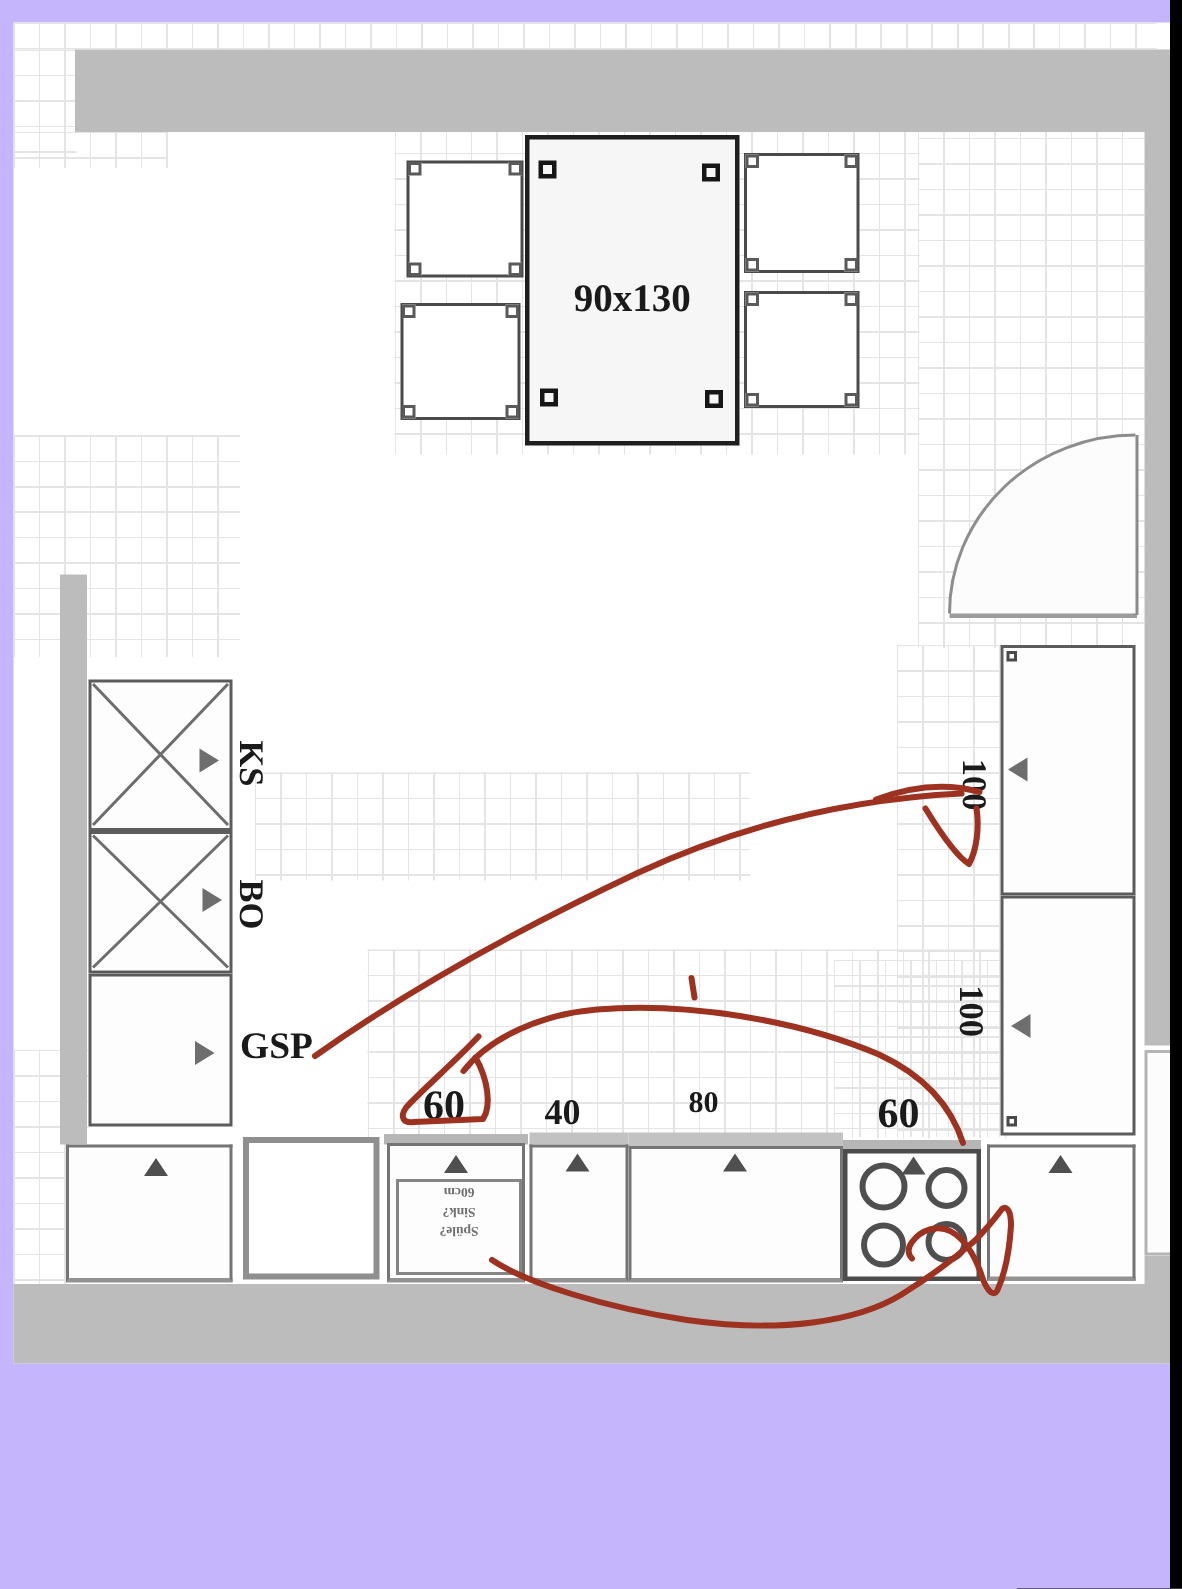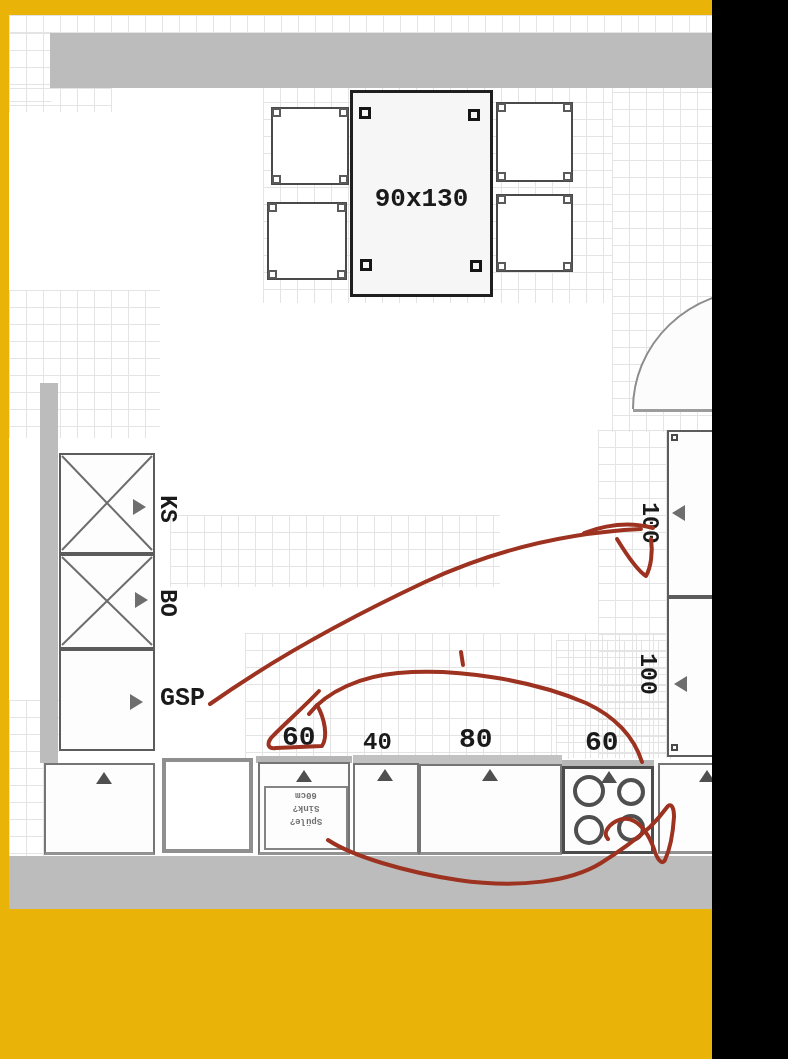--- a/index.html
+++ b/index.html
@@ -1,17 +1,17 @@
 <!DOCTYPE html>
 <html style="--wall: #bcbcbc; --annotation-red: #9d3220; --grid: #e4e4e4; --label-ink: #1a1a1a;"><head>
 <meta charset="utf-8">
 <style>
   html,body{margin:0;padding:0;background:#000;}
-  .plan{position:relative;width:712px;height:1059px;background:#eab308;overflow:hidden;
-        font-family:Liberation Mono, monospace;}
+  .plan{position:relative;width:780px;height:1059px;background:#c4b5fd;overflow:hidden;
+        font-family:Liberation Serif, serif;}
   .abs{position:absolute;box-sizing:border-box;}
   .paper{left:9px;top:15px;width:779px;height:894px;background:#ffffff;}
   .grid{background-image:
       repeating-linear-gradient(to right, var(--grid) 0 1px, transparent 1px 17px),
       repeating-linear-gradient(to bottom, var(--grid) 0 1px, transparent 1px 17px);}
   .wall{background:var(--wall);}
   .cab{background:#fdfdfd;border:2px solid #5c5c5c;}
   .basecab{background:#fdfdfd;border:2px solid #757575;border-bottom:3px solid #929292;}
   .lbl{color:var(--label-ink);font-weight:bold;white-space:nowrap;}
   .vlbl{display:block;text-align:center;transform:rotate(90deg);}
@@ -139,21 +139,21 @@
     </div>
   </div>
 
   <div class="abs burner" style="left:573px;top:775px;width:32px;height:32px"></div>
   <div class="abs burner" style="left:617px;top:778px;width:28px;height:28px"></div>
   <div class="abs burner" style="left:574px;top:815px;width:30px;height:30px"></div>
   <div class="abs burner" style="left:617px;top:814px;width:28px;height:28px"></div>
 
   <div class="abs lbl" style="left:282px;top:722px;font-size:28px">60</div>
   <div class="abs lbl" style="left:363px;top:729px;font-size:24px">40</div>
-  <div class="abs lbl" style="left:459px;top:724px;font-size:28px">80</div>
+  <div class="abs lbl" style="left:459px;top:724px;font-size:20px">80</div>
   <div class="abs lbl" style="left:585px;top:727px;font-size:28px">60</div>
 
   <svg class="overlay" width="788" height="1059" viewBox="0 0 788 1059">
     <path d="M 757 409 L 633 409 A 124 119 0 0 1 757 290 Z" fill="#fcfcfc"></path>
     <path class="doorarc" d="M 633 409 A 124 119 0 0 1 757 290"></path>
 
     <line class="xline" x1="62" y1="456" x2="152" y2="550"></line>
     <line class="xline" x1="152" y1="456" x2="62" y2="550"></line>
     <line class="xline" x1="62" y1="557" x2="152" y2="645"></line>
     <line class="xline" x1="152" y1="557" x2="62" y2="645"></line>

